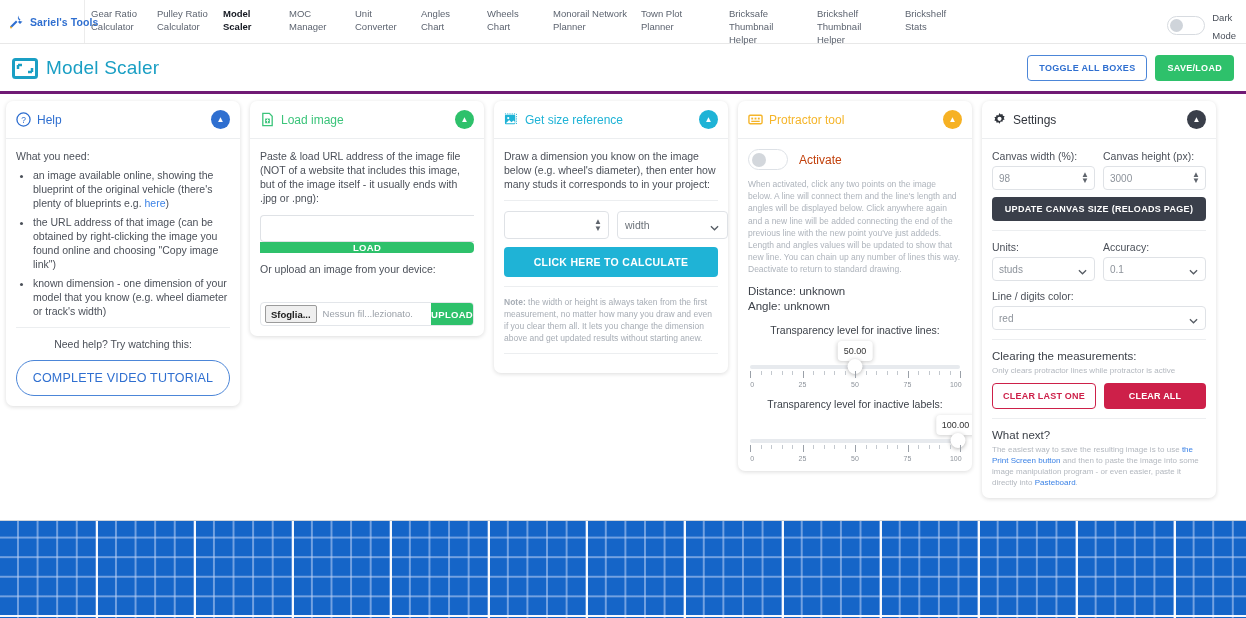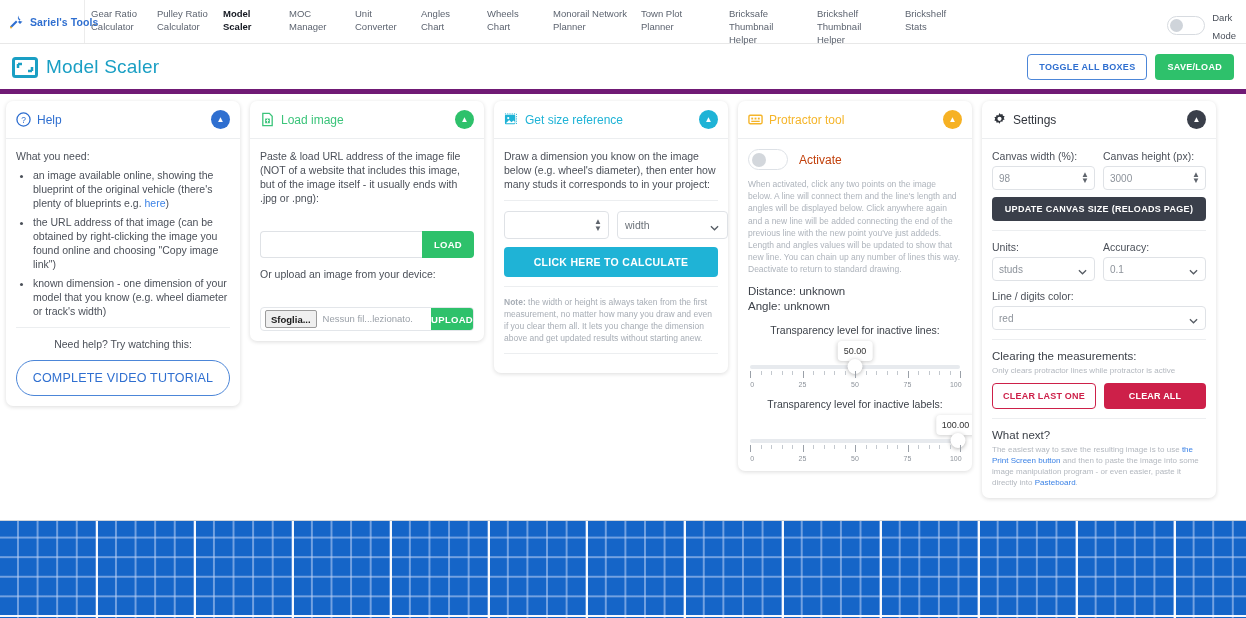--- a/index.html
+++ b/index.html
@@ -65,21 +65,21 @@
     background: #cfd4da;
   }
   .dm-label { font-size: 9.5px; color: #4a505a; line-height: 13px; }
 
   
   #titlebar {
     height: 50px;
     display: flex; align-items: center;
     padding: 0 12px;
     background: #ffffff;
-    border-bottom: 5px solid #701a75;
+    border-bottom: 3px solid #701a75;
   }
   .title-icon {
     width: 25px; height: 20px; flex: 0 0 auto;
     margin-right: 9px;
   }
   #page-title {
     font-size: 19px; color: #1a9fc4; font-weight: 400;
     letter-spacing: .2px;
   }
   .title-actions { margin-left: auto; display: flex; gap: 8px; }
@@ -139,21 +139,21 @@
   .center { text-align: center; }
   .video-btn {
     display: block; width: 100%;
     margin-top: 9px;
     border: 1px solid #4c86d8; color: #2f6fd0; background: #fff;
     border-radius: 22px; padding: 10px 0;
     font-size: 12.5px; letter-spacing: .2px; cursor: pointer;
   }
 
   
-  .url-row { display: flex; margin-top: 26px; }
+  .url-row { display: flex; margin-top: 10px; flex-direction: column; }
   .url-input {
     flex: 1 1 auto; height: 27px;
     border: 1px solid #dfe2e6; border-right: none;
     border-radius: 4px 0 0 4px;
     font-size: 10px; padding: 0 6px; outline: none;
     font-family: "Liberation Sans", sans-serif;
   }
   .load-btn {
     border: none; background: #2ec16b; color: #fff;
     font-size: 9.5px; font-weight: bold; letter-spacing: .3px;

